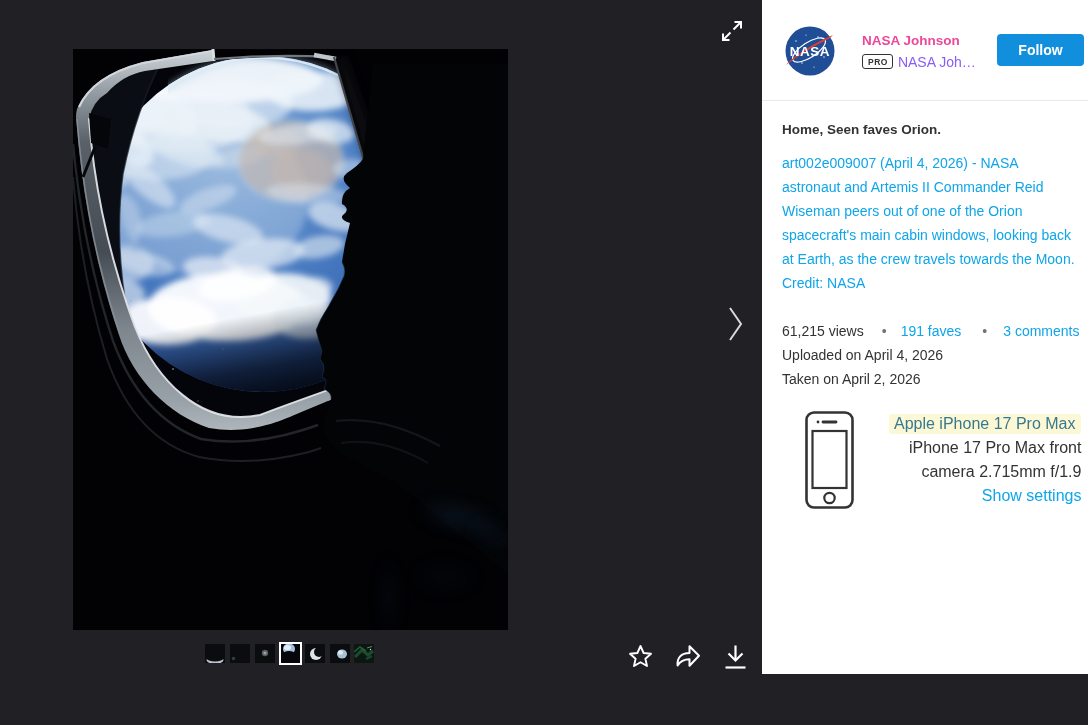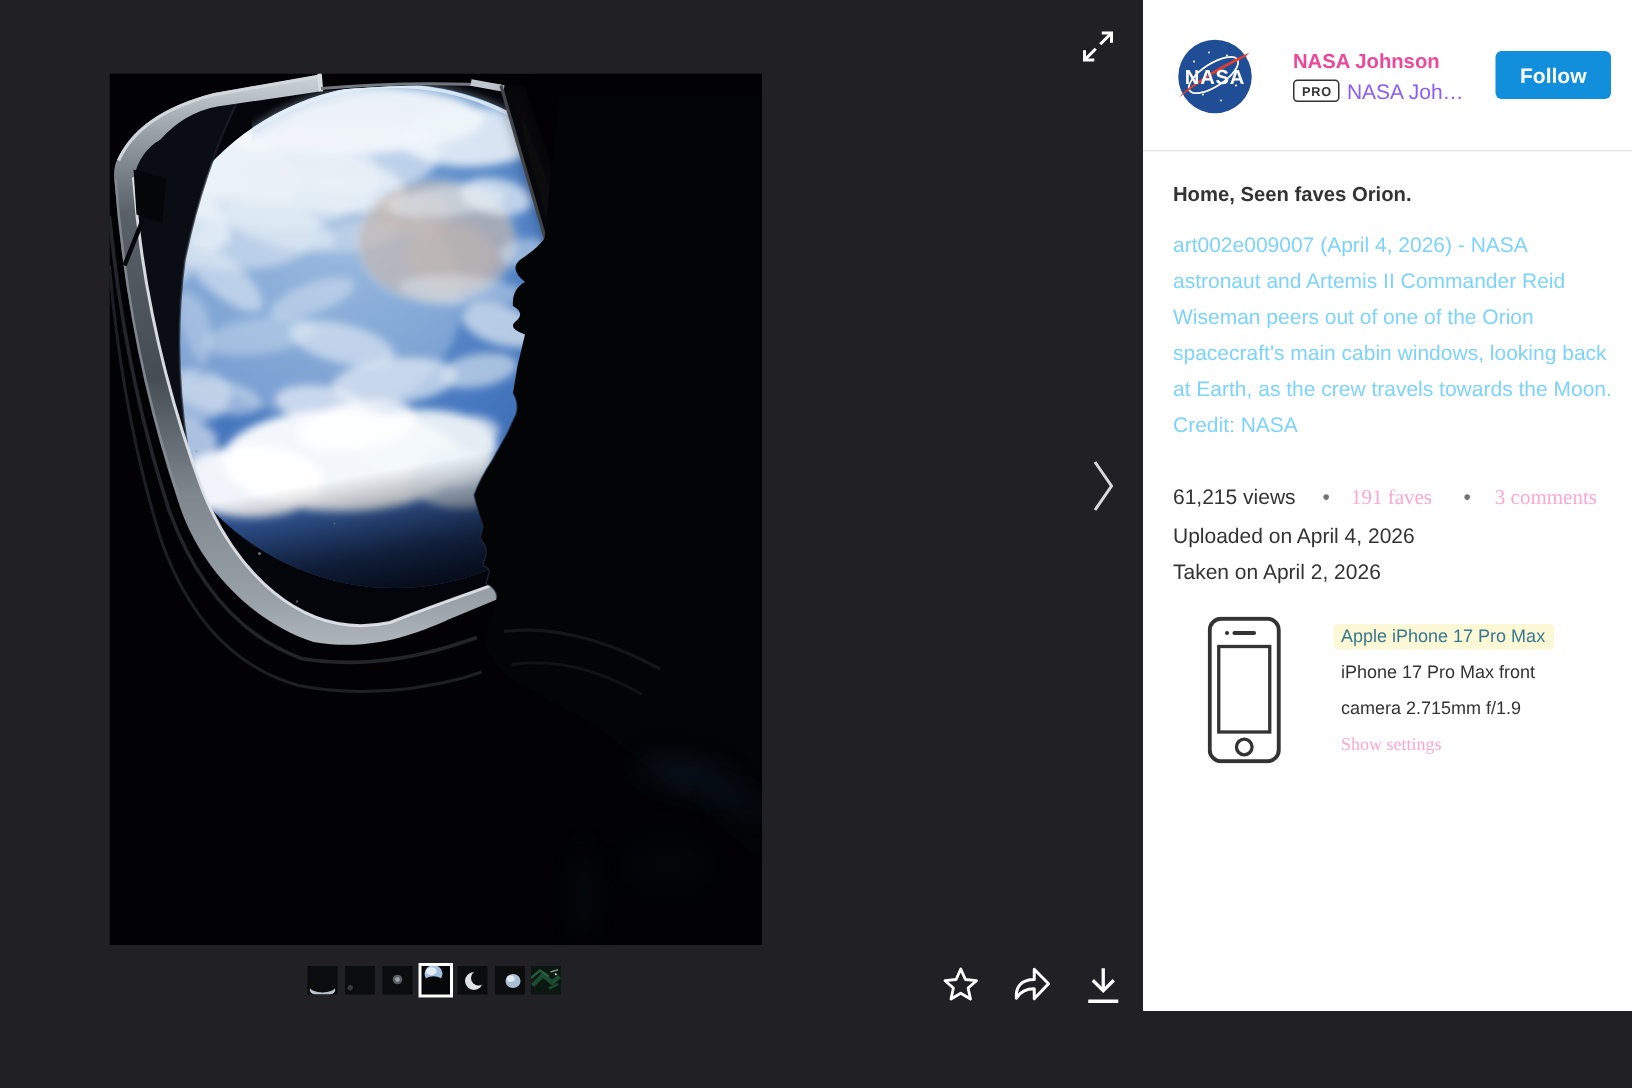--- a/index.html
+++ b/index.html
@@ -5,29 +5,29 @@
   html,body{margin:0;padding:0;}
   body{width:1088px;height:725px;background:#212125;position:relative;overflow:hidden;
        font-family:"Liberation Sans",sans-serif;-webkit-font-smoothing:antialiased;}
   .abs{position:absolute;}
   #panel{left:762px;top:0;width:326px;height:674px;background:#fff;}
   .name{left:862px;top:33px;font-size:13.5px;font-weight:bold;color:#ec4899;}
   .prorow{left:862px;top:53px;height:17px;}
   .probadge{display:inline-block;border:1px solid #333;border-radius:3px;color:#333;
     font-size:8.5px;font-weight:bold;letter-spacing:.5px;padding:2px 4px 1px 5px;vertical-align:2px;}
   .graytxt{color:#8b5cf6;font-size:14px;margin-left:5px;}
-  #followbtn{left:997px;top:34px;width:77px;height:32px;background:#128fdc;border-radius:4px;
+  #followbtn{left:997px;top:34px;width:87px;height:32px;background:#128fdc;border-radius:4px;
     color:#fff;font-size:14px;font-weight:bold;text-align:center;line-height:32px;}
   #divider{left:762px;top:100px;width:326px;height:1px;background:#e9e9e9;}
   #title{left:782px;top:122px;font-size:13.5px;font-weight:bold;color:#333;}
-  #desc{left:782px;top:151px;font-size:14px;color:#7dd3fc;line-height:24px;white-space:nowrap;}
+  #desc{left:782px;top:151px;font-size:14px;color:#0ea5e9;line-height:24px;white-space:nowrap;}
   #stats{left:782px;top:319px;font-size:14px;color:#333;line-height:24px;white-space:nowrap;}
-  .lnk{color:#f9a8d4;font-family:Liberation Serif, serif;}
+  .lnk{color:#0ea5e9;}
   .dot{color:#737373;}
-  #camtext{left:894px;top:412px;font-size:12px;color:#333;line-height:24px;white-space:nowrap;}
+  #camtext{left:894px;top:412px;font-size:16px;color:#333;line-height:24px;white-space:nowrap;text-align:right;}
   .camlnk{color:#38798e;background:#fcf8d6;border-radius:3px;padding:1px 6px 2px 5px;margin-left:-5px;}
   .thumb{top:644px;width:20px;height:19px;background:#0b0c0e;overflow:hidden;}
 </style>
 </head>
 <body>
 
 <svg class="abs" style="left:73px;top:49px" width="435" height="581" viewBox="0 0 435 581">
   <defs>
     <clipPath id="aper">
       <path d="M 32,46 Q 50,26 72,22 L 140,12 Q 200,6 261,8 L 340,288 Q 346,309 327,317 C 270,338 225,352 185,368 C 120,382 80,330 62,278 Q 24,175 16,70 Q 20,52 32,46 Z"></path>

